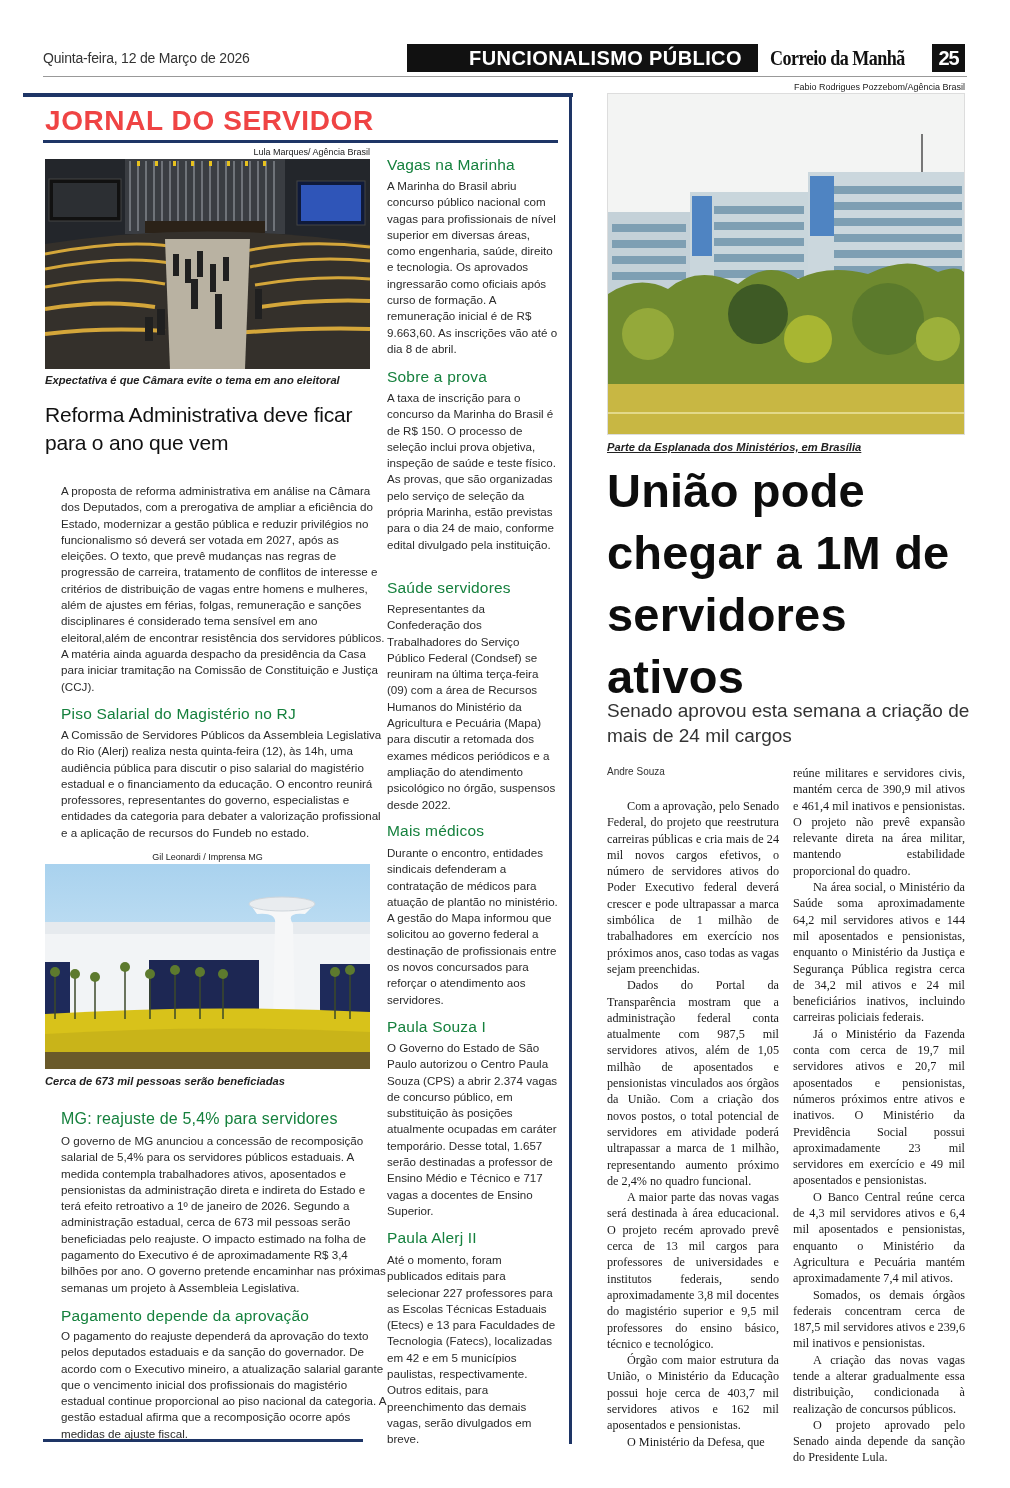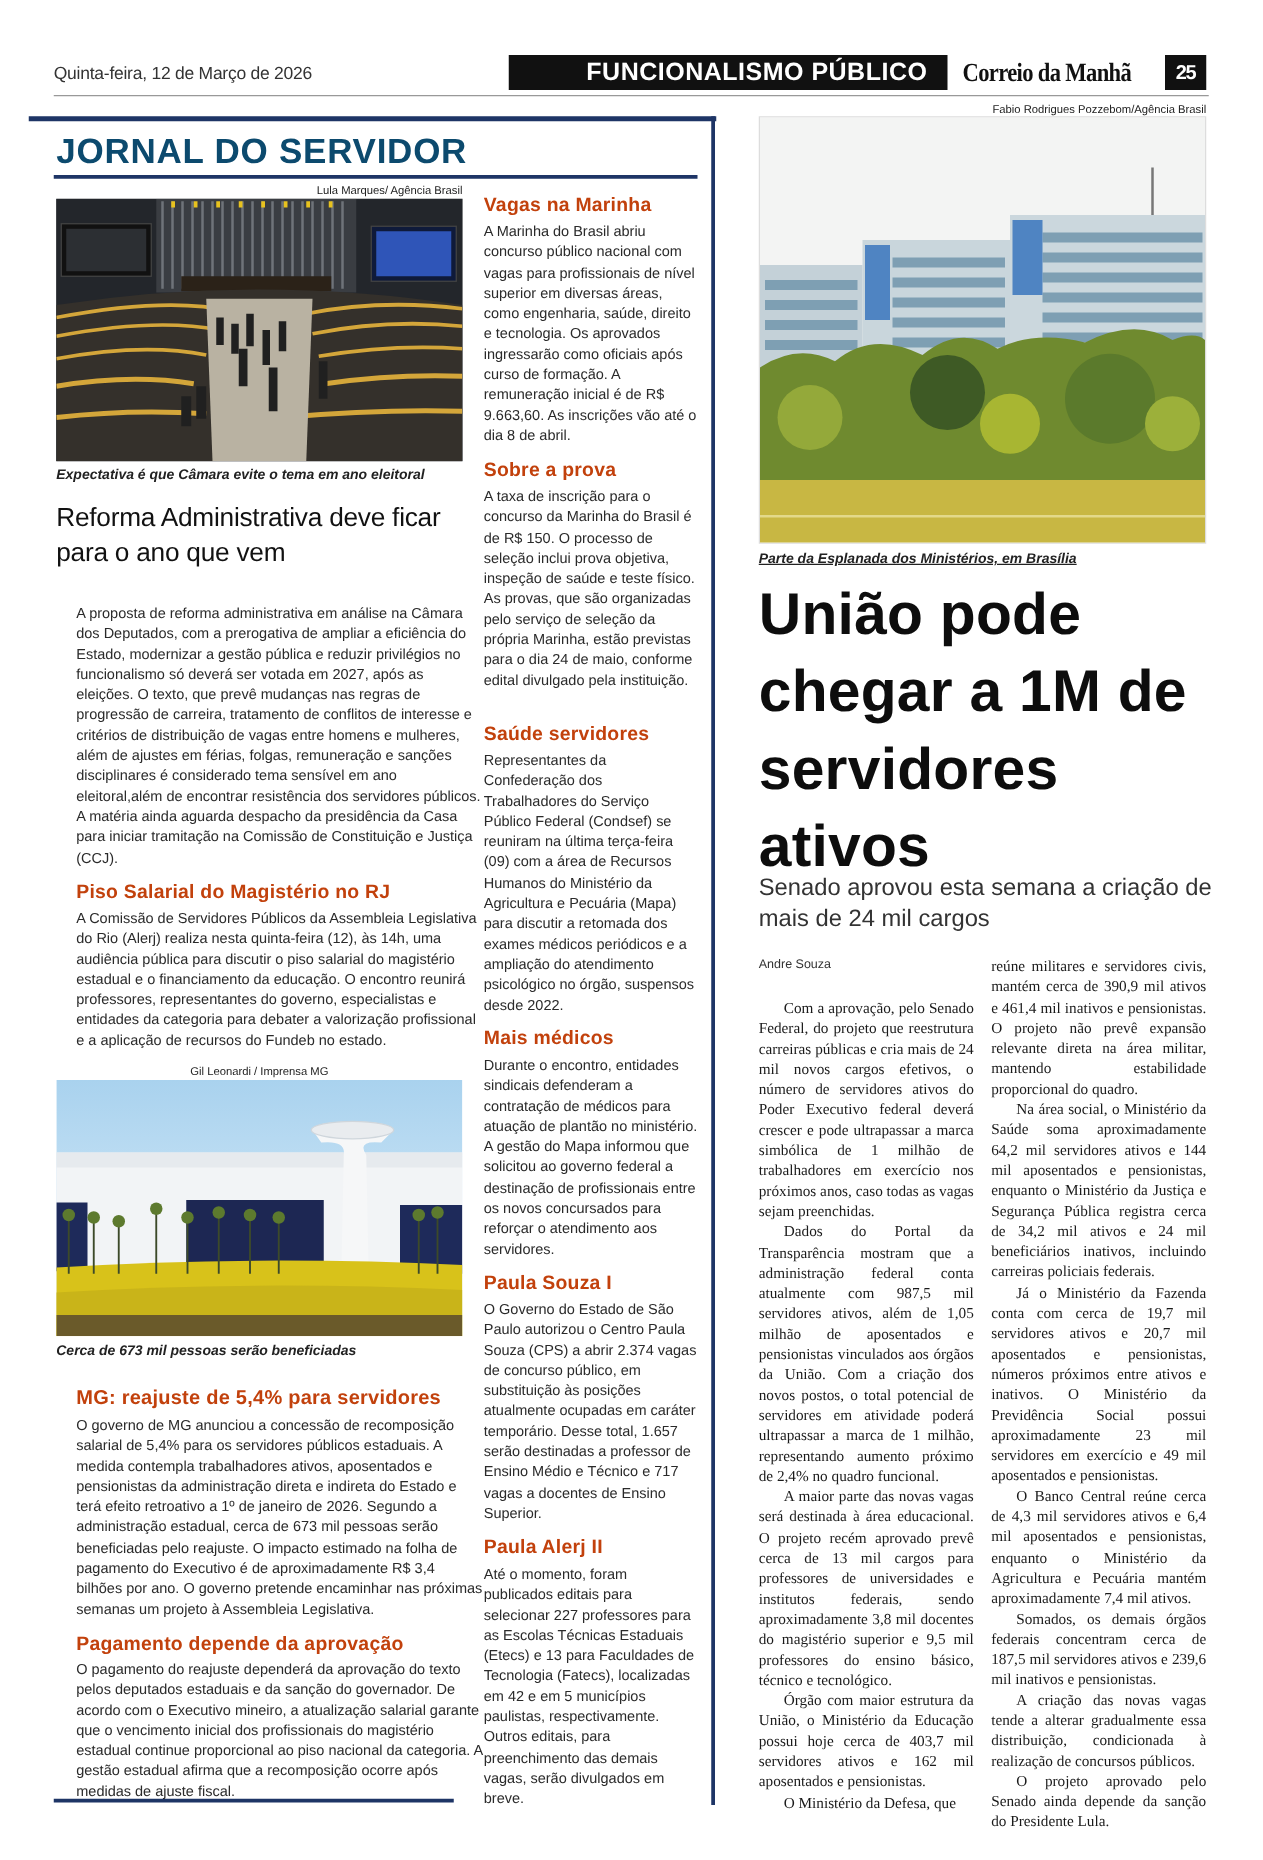--- a/index.html
+++ b/index.html
@@ -4,38 +4,38 @@
 <style>
   * { box-sizing: border-box; margin: 0; padding: 0; }
   html, body { width: 1010px; height: 1488px; background: #ffffff; overflow: hidden; }
   body { position: relative; font-family: "DejaVu Sans", sans-serif; color: #1a1a1a; }
 
   
   .masthead { position: absolute; left: 43px; top: 44px; width: 924px; height: 30px; }
   .mh-date { position: absolute; left: 0; top: 6px; font-family: "Liberation Sans", sans-serif; font-size: 14px; color: #333; letter-spacing: -0.2px; }
   .mh-section { position: absolute; left: 364px; top: 0; width: 351px; height: 28px; background: #111; color: #fff; font-family: "Liberation Sans", sans-serif; font-weight: bold; font-size: 20px; letter-spacing: 0.4px; text-align: center; line-height: 29px; padding-left: 46px; }
   .mh-brand { position: absolute; left: 727px; top: 2px; font-family: "Liberation Serif", serif; font-weight: bold; font-size: 21px; color: #111; letter-spacing: -0.6px; transform: scaleX(0.86); transform-origin: left center; }
-  .mh-page { position: absolute; left: 889px; top: 0; width: 33px; height: 28px; background: #111; color: #fff; font-family: "Liberation Sans", sans-serif; font-weight: bold; font-size: 16px; text-align: center; line-height: 29px; letter-spacing: -1px; }
+  .mh-page { position: absolute; left: 889px; top: 0; width: 33px; height: 28px; background: #111; color: #fff; font-family: "Liberation Sans", sans-serif; font-weight: bold; font-size: 20px; text-align: center; line-height: 29px; letter-spacing: -1px; }
   .mh-rule { position: absolute; left: 43px; top: 76px; width: 924px; height: 1px; background: #999; }
 
   
   .box-top { position: absolute; left: 23px; top: 93px; width: 550px; height: 4px; background: #1e3566; }
   .box-right { position: absolute; left: 569px; top: 93px; width: 3px; height: 1351px; background: #1e3566; }
   .box-bottom { position: absolute; left: 43px; top: 1439px; width: 320px; height: 3px; background: #1e3566; }
-  .kicker { position: absolute; left: 45px; top: 105px; font-family: "Liberation Sans", sans-serif; font-weight: bold; font-size: 28px; letter-spacing: 0.6px; color: #0c4a6e; }
+  .kicker { position: absolute; left: 45px; top: 105px; font-family: "Liberation Sans", sans-serif; font-weight: bold; font-size: 28px; letter-spacing: 0.6px; color: #ef4444; }
   .kicker-rule { position: absolute; left: 43px; top: 140px; width: 515px; height: 3px; background: #1e3566; }
 
   .credit { position: absolute; font-family: "Liberation Sans", sans-serif; font-size: 9px; color: #222; text-align: right; }
   .caption { position: absolute; font-family: "Liberation Sans", sans-serif; font-style: italic; font-weight: bold; font-size: 11.2px; color: #222; white-space: nowrap; }
 
   .photo { position: absolute; overflow: hidden; }
 
   
   .sans-body { font-family: "Liberation Sans", sans-serif; font-size: 11.6px; line-height: 16.3px; color: #2a2a2a; }
-  .sub-head { font-family: "Liberation Sans", sans-serif; font-weight: bold; font-size: 15.5px; color: #c2410c; letter-spacing: 0.2px; }
+  .sub-head { font-family: "Liberation Sans", sans-serif; font-weight: normal; font-size: 15.5px; color: #15803d; letter-spacing: 0.2px; }
 
   .col-left { position: absolute; left: 61px; width: 325px; margin-top: 12px; }
   .col-mid { position: absolute; left: 387px; width: 172px; }
 
   .headline-mid { position: absolute; left: 45px; top: 401px; width: 330px; font-family: "Liberation Sans", sans-serif; font-size: 21px; line-height: 28px; color: #111; letter-spacing: -0.2px; }
 
   
   .big-head { position: absolute; left: 607px; top: 460px; width: 370px; font-family: "Liberation Sans", sans-serif; font-weight: bold; font-size: 47px; line-height: 62px; color: #0d0d0d; letter-spacing: 0.2px; }
   .deck { position: absolute; left: 607px; top: 698px; width: 370px; font-family: "Liberation Sans", sans-serif; font-size: 19px; line-height: 25px; color: #333; }
   .byline { position: absolute; left: 607px; top: 766px; font-family: "Liberation Sans", sans-serif; font-size: 10px; color: #333; }

